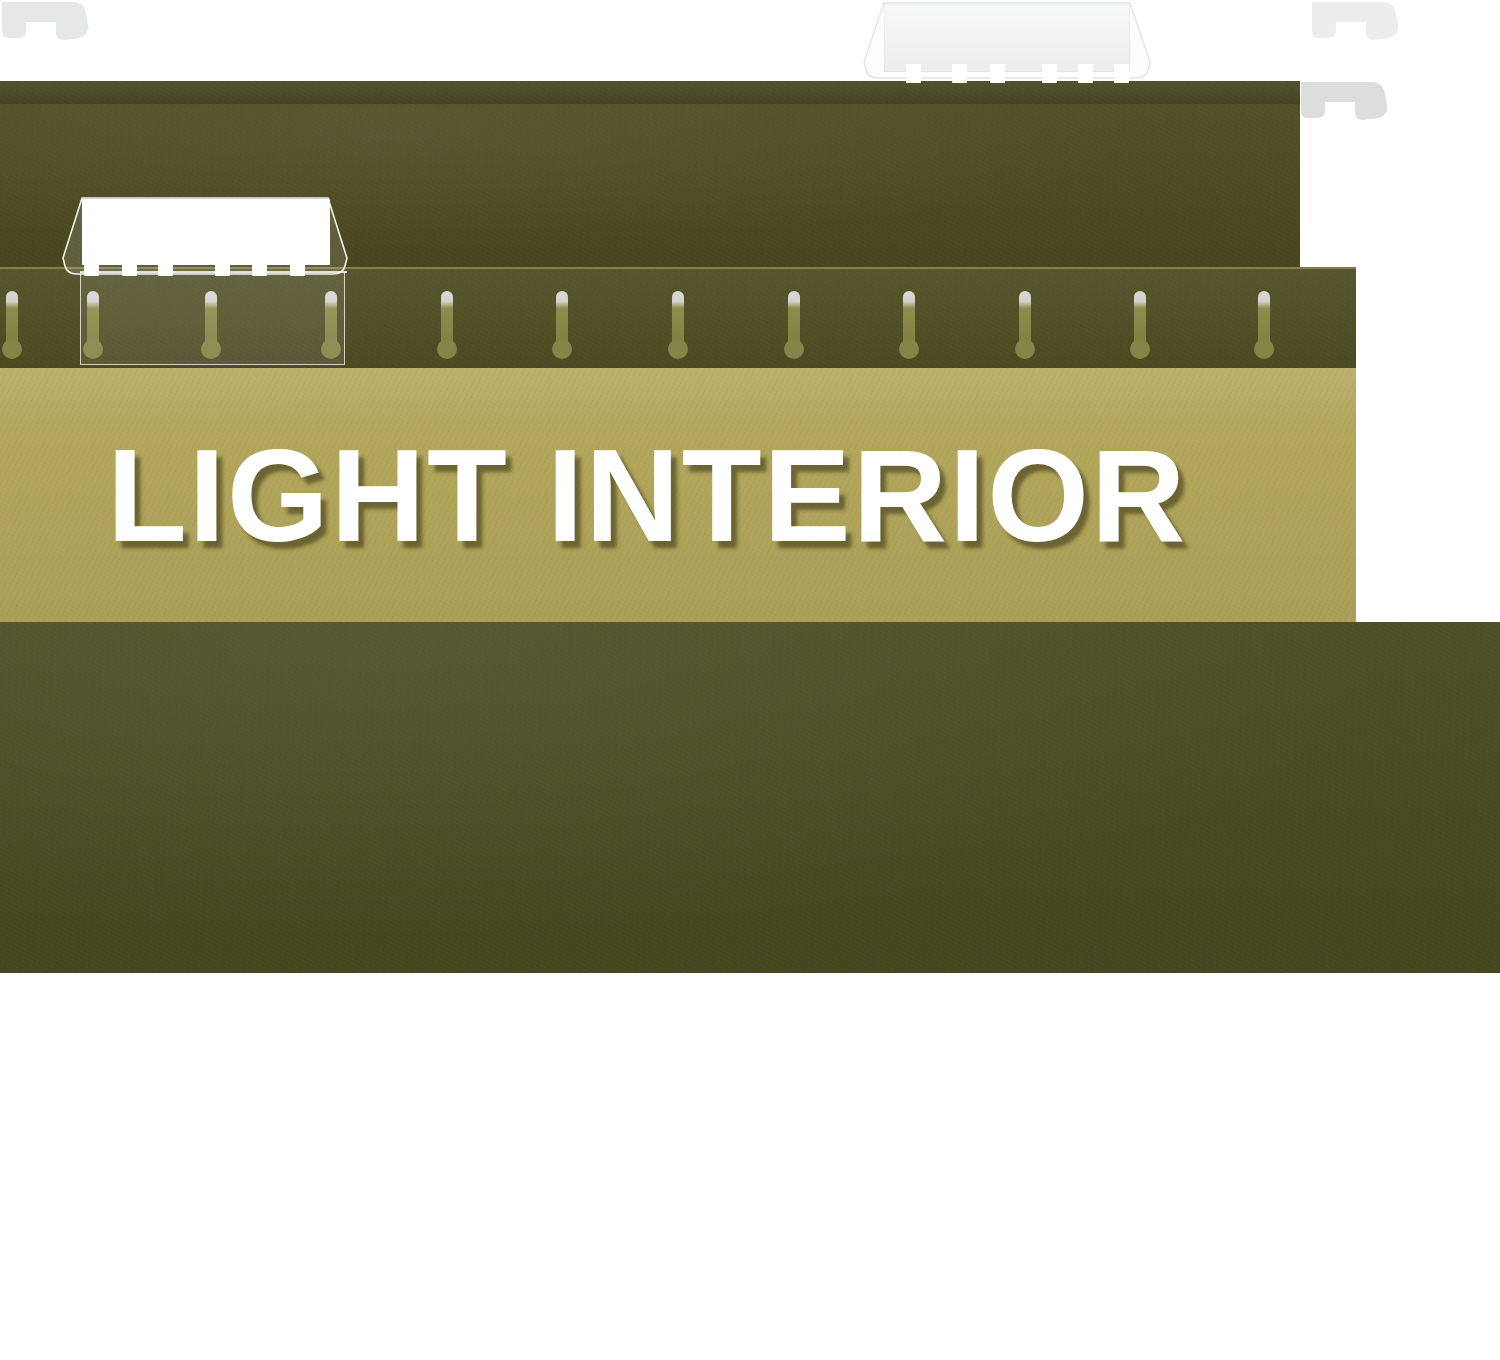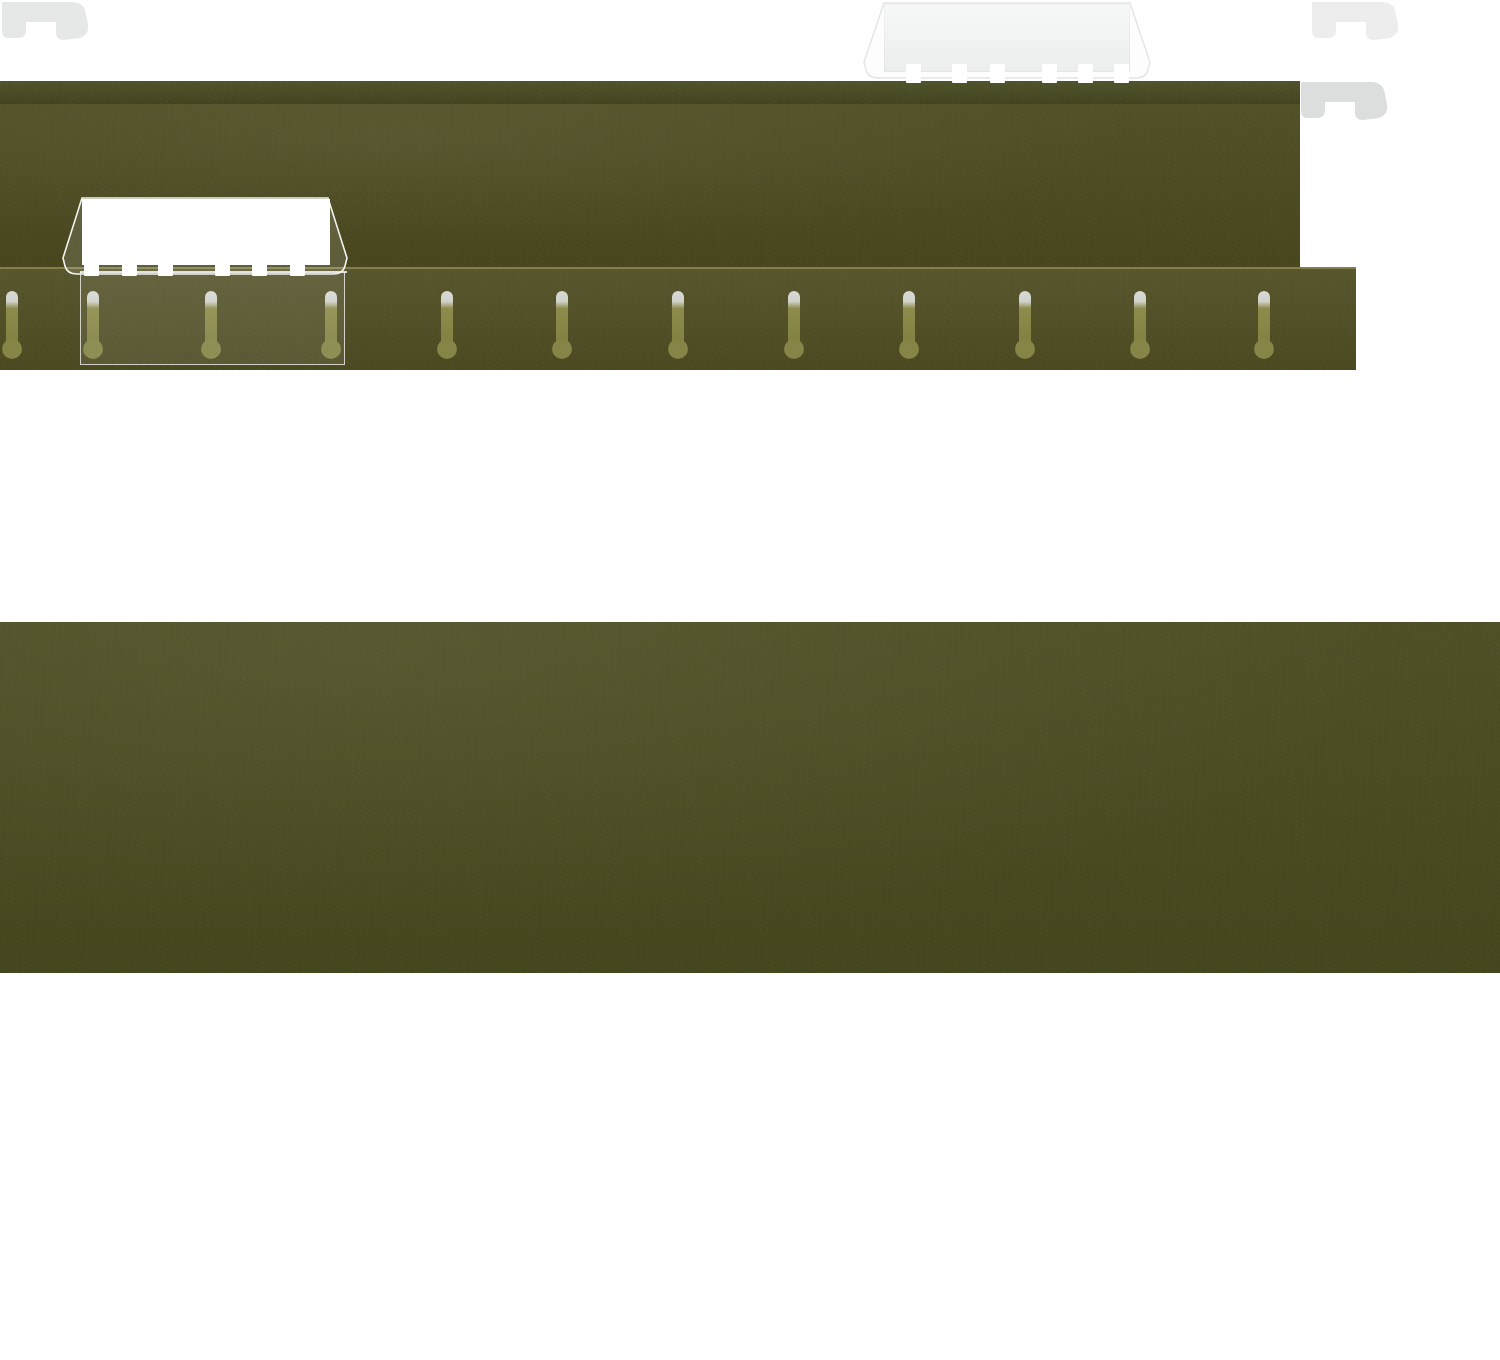--- a/index.html
+++ b/index.html
@@ -324,20 +324,24 @@
         </div>
       <div class="slot" style="left:1258px">
           <span class="stem"></span>
           <span class="knob"></span>
         </div>
     </div>
 
     <div class="tab-left-shadowpanel"></div>
     <div class="tab-left-shadowpanel-line"></div>
 
+    <div class="interior-panel">
+      <div class="speckle"></div>
+      <div class="interior-label">LIGHT INTERIOR</div>
+    </div>
 
     <div class="folder-front-body">
       <div class="speckle"></div>
     </div>
 
     <div class="tab tab-top">
       <svg class="holder" viewBox="0 0 290 82" preserveAspectRatio="none">
         <path d="M22,1 L268,1 L288,60 L286,68 Q284,76 274,76 L16,76 Q6,76 4,68 L2,60 Z" fill="#fdfdfd" stroke="#e3e4e4" stroke-width="1.4"></path>
       </svg>
       <div class="insert"></div>

